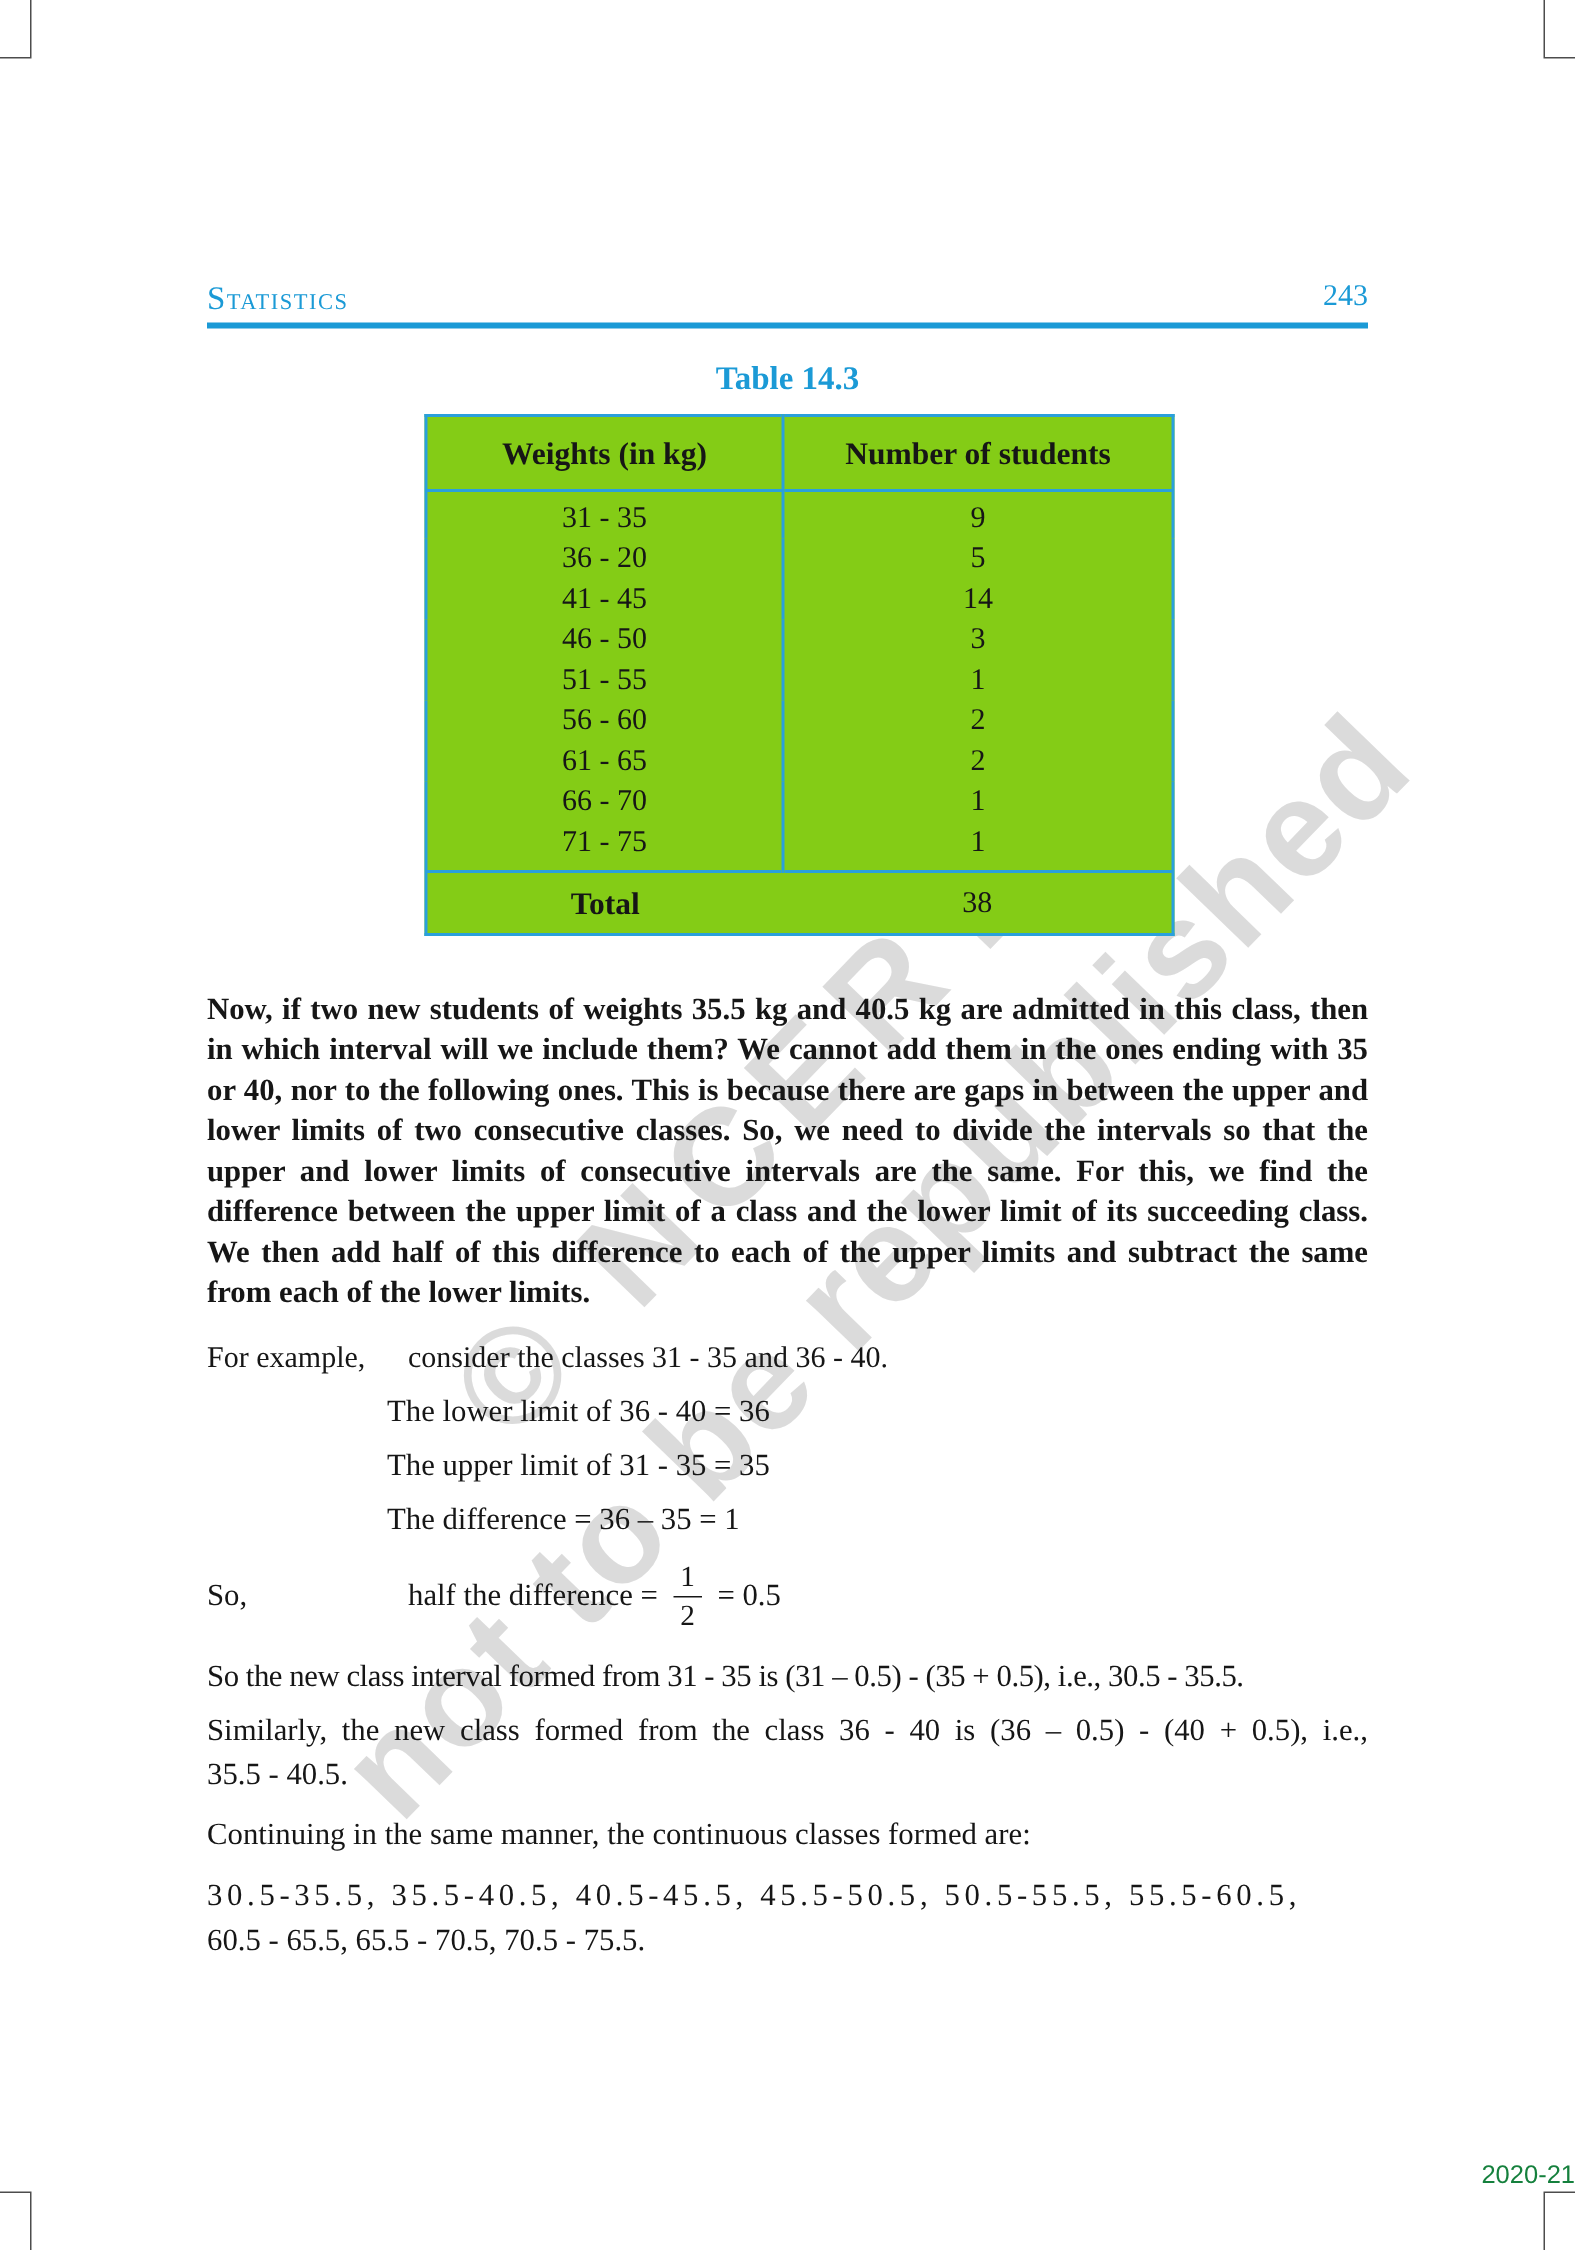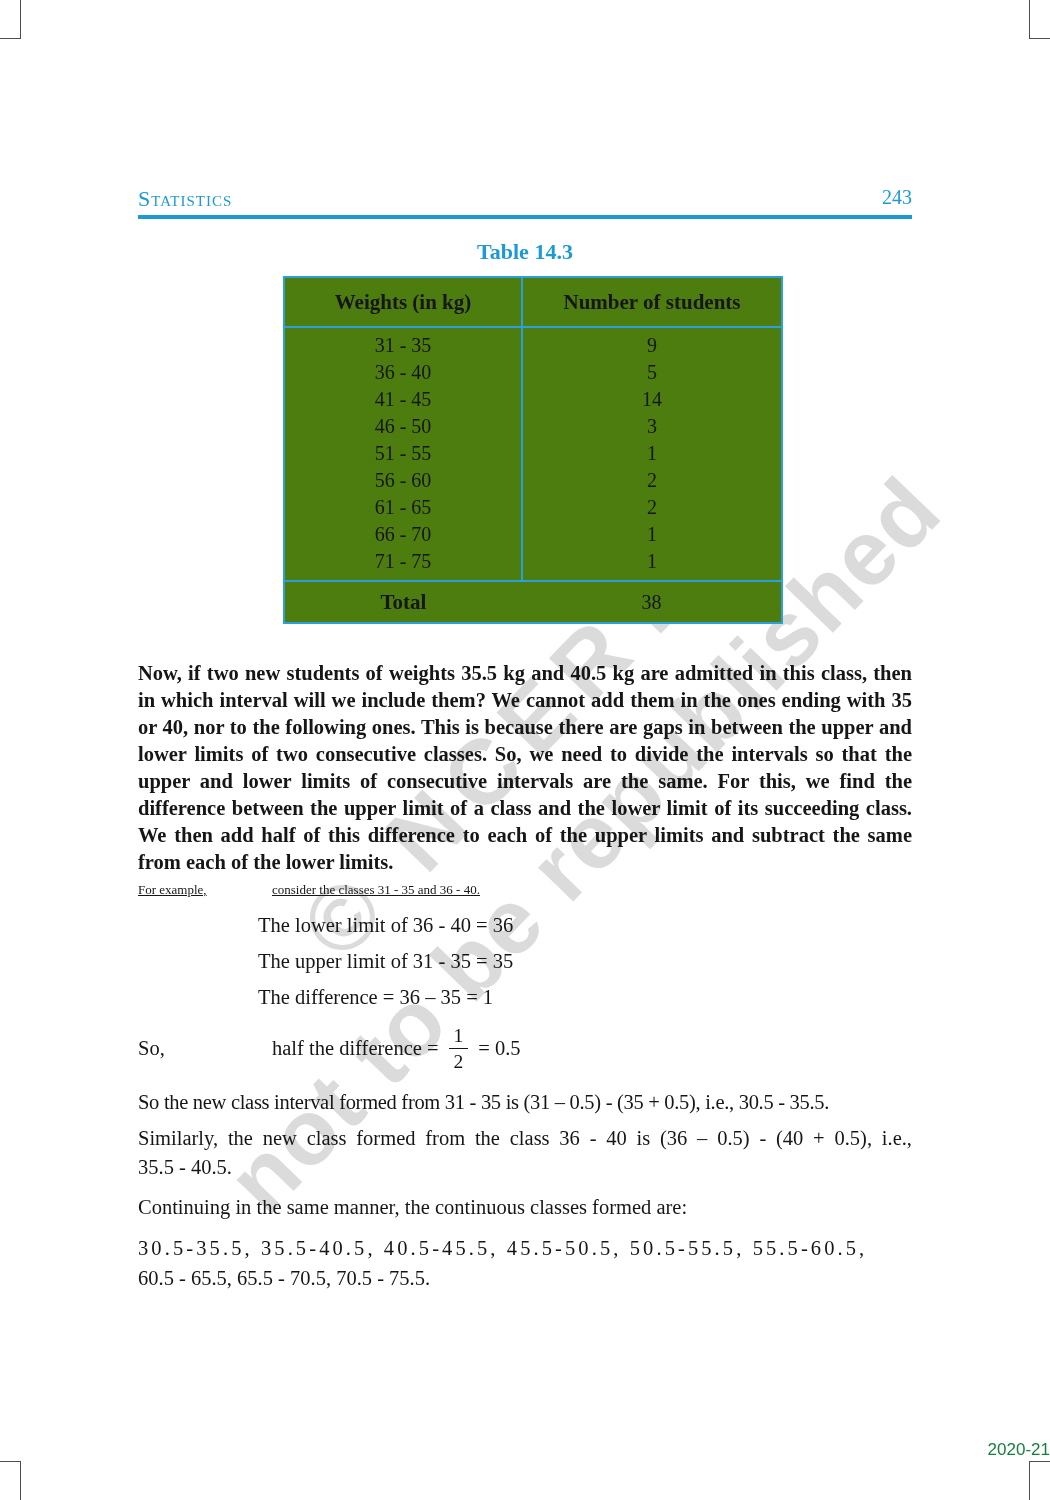--- a/index.html
+++ b/index.html
@@ -28,36 +28,36 @@
   
   .hdr { display: flex; justify-content: space-between; align-items: flex-start; color: #1b9ad6; }
   .hdr .chapter { font-variant: small-caps; font-size: 22px; letter-spacing: 1px; }
   .hdr .pageno { font-size: 20px; }
   .rule { height: 4px; background: #1b9ad6; margin-top: 3px; }
 
   
   .tbl-title { text-align: center; color: #1b9ad6; font-weight: bold; font-size: 22px; margin-top: 20px; }
   table.data {
     border-collapse: collapse; margin: 11px 0 0 145px;
-    background: #4d7c0f; border: 2.5px solid #2aa0dc;
+    background: #84cc16; border: 2.5px solid #2aa0dc;
   }
   table.data th {
     font-size: 21px; font-weight: bold; text-align: center;
     height: 48px; border-bottom: 2px solid #2aa0dc; padding: 0;
   }
   table.data td { text-align: center; font-size: 20px; height: 27px; line-height: 27px; padding: 0; }
   table.data .c2 { border-left: 2px solid #2aa0dc; }
   table.data tbody tr:first-child td { padding-top: 4px; }
   table.data tbody tr:last-child td { padding-bottom: 5px; }
   table.data tfoot td { border-top: 2px solid #2aa0dc; height: 40px; line-height: 40px; }
   table.data tfoot td:first-child { font-weight: bold; font-size: 21px; }
 
   
   .para { font-size: 20.5px; line-height: 27px; text-align: justify; margin-top: 36px; font-weight: bold; }
-  .ex-row { display: flex; margin-top: 0; font-size: 13px; line-height: 27px; text-decoration: underline; }
+  .ex-row { display: flex; margin-top: 16px; font-size: 20px; line-height: 27px; }
   .ex-label { width: 134px; flex: none; }
   .ex-indent { margin-left: 120px; margin-top: 9px; font-size: 20.5px; line-height: 27px; }
   .so-row { display: flex; align-items: center; margin-top: 12px; font-size: 20.5px; }
   .frac { display: inline-flex; flex-direction: column; align-items: center; margin: 0 10px; font-size: 19.5px; line-height: 1.3; }
   .frac .den { border-top: 1.6px solid #161616; padding: 0 5px; }
   .frac .num { padding: 0 5px; }
   .para2 { margin-top: 16px; font-size: 20.5px; white-space: nowrap; letter-spacing: -0.3px; }
   .p3a { margin-top: 10px; font-size: 20.5px; line-height: 29px; text-align: justify; text-align-last: justify; }
   .p3b { font-size: 20.5px; line-height: 29px; }
   .p4 { margin-top: 12px; font-size: 20.5px; line-height: 27px; }
@@ -106,21 +106,21 @@
         <th>Weights (in kg)</th>
         <th class="c2">Number of students</th>
       </tr>
     </thead>
     <tbody>
       <tr>
           <td>31 - 35</td>
           <td class="c2">9</td>
         </tr>
       <tr>
-          <td>36 - 40</td>
+          <td>36 - 20</td>
           <td class="c2">5</td>
         </tr>
       <tr>
           <td>41 - 45</td>
           <td class="c2">14</td>
         </tr>
       <tr>
           <td>46 - 50</td>
           <td class="c2">3</td>
         </tr>

